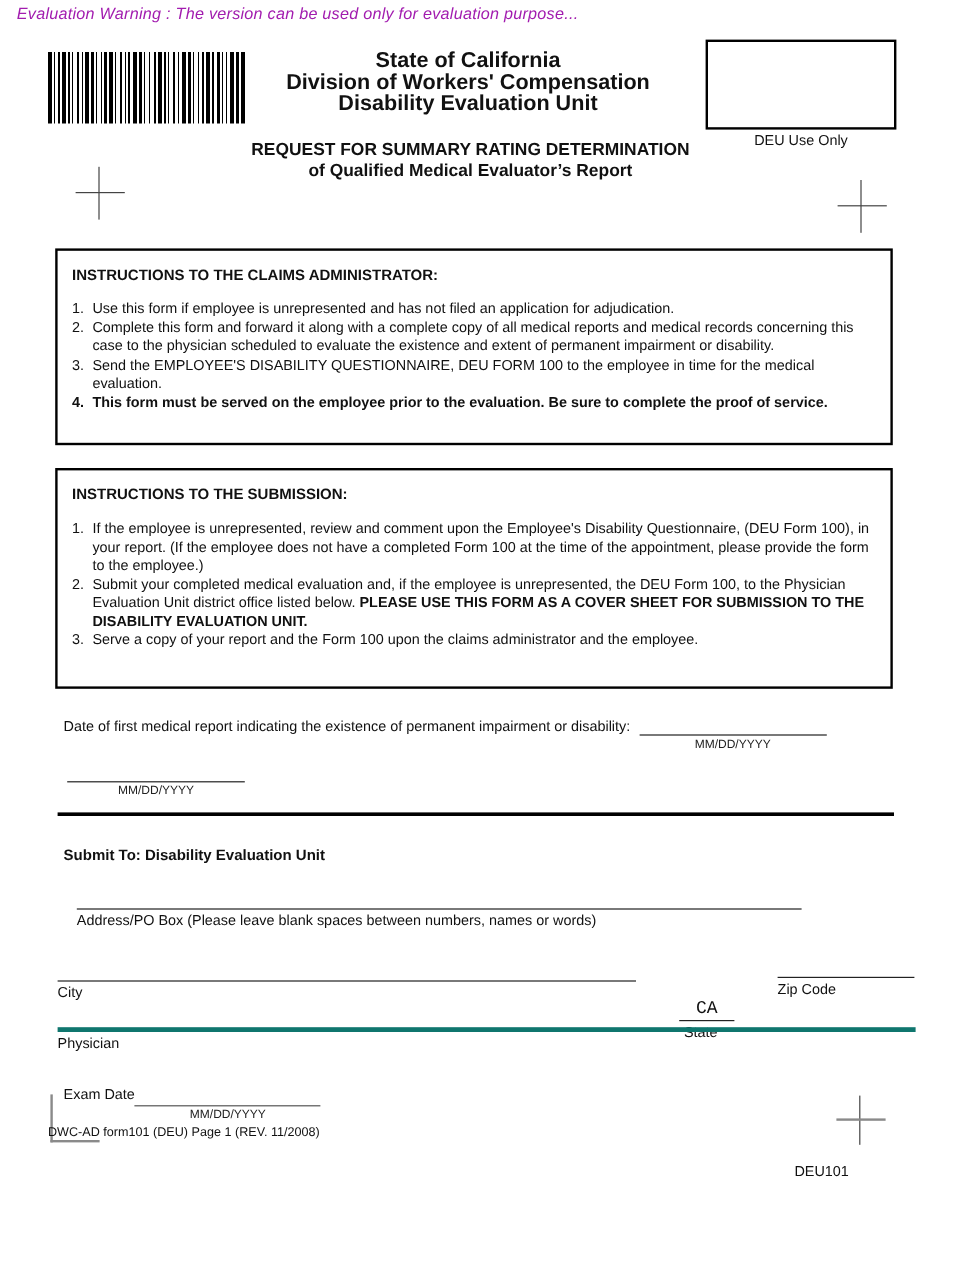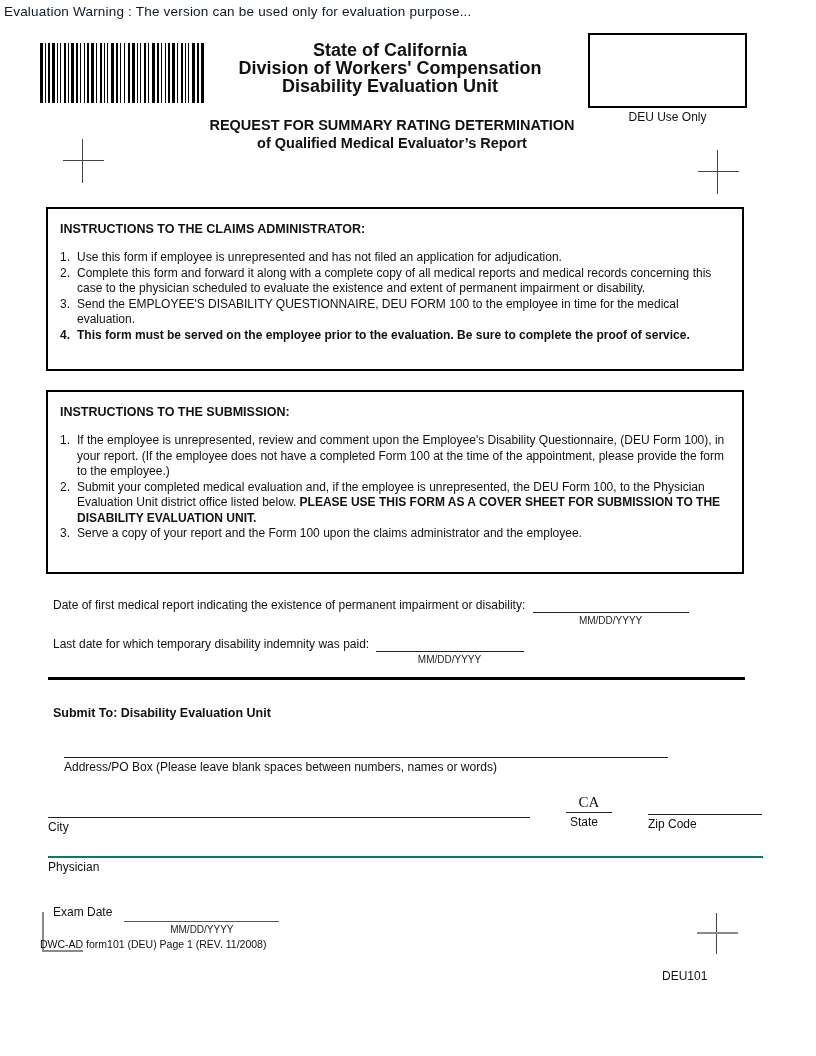--- a/index.html
+++ b/index.html
@@ -1,21 +1,21 @@
 <!DOCTYPE html>
 <html><head>
 <meta charset="utf-8">
 <style>
   html,body{margin:0;padding:0;background:#ffffff;}
   .page{
     position:relative;width:816px;height:1056px;background:#ffffff;
     font-family:"Liberation Sans", sans-serif;color:#111;overflow:hidden;
   }
   .abs{position:absolute;}
-  .warning{left:4px;top:4px;font-size:13.5px;color:#0f172a;letter-spacing:.2px;}
+  .warning{left:14px;top:4px;font-size:13.5px;color:#a21caf;letter-spacing:.2px;font-style:italic;}
   .barcode{left:40px;top:43px;}
   .agency{left:215px;top:41px;width:350px;text-align:center;font-weight:bold;font-size:18px;line-height:18px;}
   .deu-box{left:588px;top:33px;width:155px;height:71px;border:2px solid #000;}
   .deu-label{left:588px;top:110px;width:159px;text-align:center;font-size:12px;}
   .form-title{left:152px;top:116px;width:480px;text-align:center;font-weight:bold;font-size:14.5px;line-height:18px;}
   .vline,.hline{position:absolute;background:#444;}
   .gline{background:#8a8a8a;}
   .ibox{
     position:absolute;left:46px;width:670px;border:2px solid #000;
     padding:13px 12px 0 12px;font-size:12px;line-height:15.5px;
@@ -28,24 +28,24 @@
   .bold{font-weight:bold;}
   .fieldrow{font-size:12px;white-space:nowrap;}
   .fld{display:inline-block;vertical-align:top;}
   .fline{display:block;height:14px;border-bottom:1px solid #222;}
   .ffmt{display:block;text-align:center;font-size:10px;padding-top:2px;color:#222;}
   .thick-rule{left:48px;top:677px;width:697px;height:3px;background:#000;}
   .submit-heading{left:53px;top:706px;font-size:12.5px;font-weight:bold;}
   .wfield{border-top:1.5px solid #222;font-size:12px;}
   .wfield .wlabel{padding-top:2px;display:block;}
   .stategrp{left:566px;top:794px;width:46px;text-align:center;}
-  .stateval{display:block;font-family:Liberation Serif, serif;font-size:15px;border-bottom:1.5px solid #222;padding-bottom:1px;}
+  .stateval{display:block;font-family:Liberation Mono, monospace;font-size:15px;border-bottom:1.5px solid #222;padding-bottom:1px;margin-top:38px;}
   .statelbl{display:block;font-size:12px;padding-top:2px;text-align:left;padding-left:4px;}
-  .gray-rule{border-top:2px solid #0f766e;}
-  .examrow{left:53px;top:905px;display:flex;gap:12px;font-size:12px;}
+  .gray-rule{border-top:4px solid #0f766e;}
+  .examrow{left:53px;top:905px;display:flex;gap:0;font-size:12px;}
   .footer-left{left:40px;top:938px;font-size:10.5px;}
   .footer-right{left:662px;top:969px;font-size:12px;}
 </style>
 </head>
 <body>
 
 <div class="page">
 
   <div class="abs warning">Evaluation Warning : The version can be used only for evaluation purpose...</div>
 
@@ -156,21 +156,20 @@
 
   <div class="abs fieldrow" style="left:53px;top:598px;">
     <span>Date of first medical report indicating the existence of permanent impairment or disability:</span>
     <span class="fld" style="width:156px;margin-left:4px;">
       <span class="fline"></span>
       <span class="ffmt">MM/DD/YYYY</span>
     </span>
   </div>
 
   <div class="abs fieldrow" style="left:53px;top:637px;">
-    <span>Last date for which temporary disability indemnity was paid:</span>
     <span class="fld" style="width:148px;margin-left:3px;">
       <span class="fline"></span>
       <span class="ffmt">MM/DD/YYYY</span>
     </span>
   </div>
 
   <div class="abs thick-rule"></div>
 
   <div class="abs submit-heading">Submit To: Disability Evaluation Unit</div>
 

